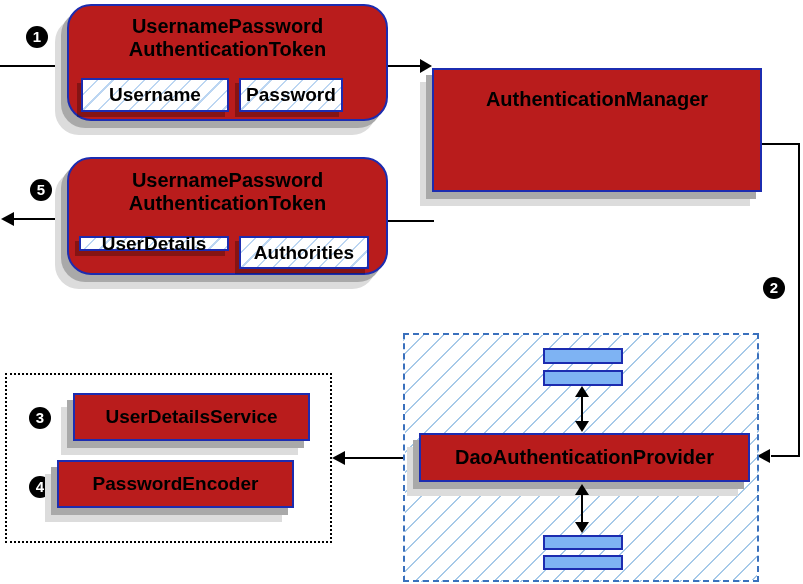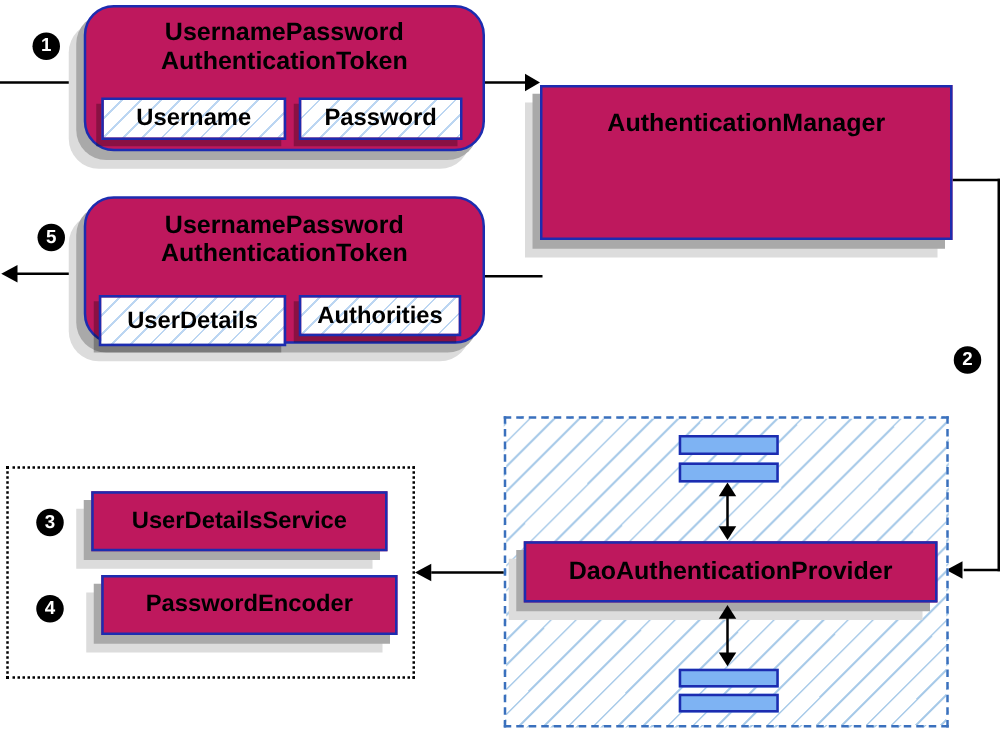--- a/index.html
+++ b/index.html
@@ -11,21 +11,21 @@
     overflow: hidden;
     font-family: "Liberation Sans", "DejaVu Sans", sans-serif;
     font-weight: bold;
     color: #000000;
   }
   .abs { position: absolute; }
 
   
   .node {
     position: absolute;
-    background: #be185d;
+    background: #b91c1c;
     border: 2px solid #1c2cb0;
     box-sizing: border-box;
     box-shadow: -6px 7px 0 #a9a9a9, -12px 14px 0 #dcdcdc;
   }
   .rounded { border-radius: 24px; }
   .node-title { text-align: center; font-size: 20px; line-height: 23px; }
   .hatch-field {
     position: absolute;
     box-sizing: border-box;
     border: 2px solid #1c2cb0;
@@ -111,33 +111,33 @@
 
   <div class="hline" style="left:345px; top:457px; width:74px;"></div>
   <div class="tri tri-left" style="left:332px; top:451px;"></div>
 
   <div class="node rounded" style="left:67px; top:4px; width:321px; height:117px;">
     <div class="node-title" style="margin-top:9px;">
       <div>UsernamePassword</div>
       <div>AuthenticationToken</div>
     </div>
     <div class="hatch-field" style="left:12px; top:72px; width:148px; height:34px;">Username</div>
-    <div class="hatch-field" style="left:170px; top:72px; width:131px; height:34px;">Password</div>
+    <div class="hatch-field" style="left:170px; top:72px; width:104px; height:34px;">Password</div>
   </div>
 
   <div class="node" style="left:432px; top:68px; width:330px; height:124px;">
     <div class="node-title" style="margin-top:18px;">AuthenticationManager</div>
   </div>
 
   <div class="node rounded" style="left:67px; top:157px; width:321px; height:118px;">
     <div class="node-title" style="margin-top:10px;">
       <div>UsernamePassword</div>
       <div>AuthenticationToken</div>
     </div>
-    <div class="hatch-field" style="left:10px; top:77px; width:150px; height:41px;">UserDetails</div>
+    <div class="hatch-field" style="left:10px; top:77px; width:150px; height:15px;">UserDetails</div>
     <div class="hatch-field" style="left:170px; top:77px; width:130px; height:33px;">Authorities</div>
   </div>
 
 
   <div class="dashed-group" style="left:403px; top:333px; width:356px; height:249px;"></div>
 
   <div class="bar" style="left:543px; top:348px; width:80px; height:16px;"></div>
   <div class="bar" style="left:543px; top:370px; width:80px; height:16px;"></div>
 
   <div class="tri tri-up" style="left:575px; top:386px;"></div>
@@ -150,15 +150,15 @@
   <div class="vline" style="left:581px; top:493px; height:31px;"></div>
   <div class="tri tri-down" style="left:575px; top:522px;"></div>
 
   <div class="bar" style="left:543px; top:535px; width:80px; height:15px;"></div>
   <div class="bar" style="left:543px; top:555px; width:80px; height:15px;"></div>
 
   <div class="dotted-group" style="left:5px; top:373px; width:327px; height:170px;"></div>
 
   <div class="node fill-center" style="left:73px; top:393px; width:237px; height:48px; font-size:19px;">UserDetailsService</div>
 
-  <div class="node fill-center" style="left:81px; top:460px; width:237px; height:48px; font-size:19px;">PasswordEncoder</div>
+  <div class="node fill-center" style="left:57px; top:460px; width:237px; height:48px; font-size:19px;">PasswordEncoder</div>
 
 </div>
 
 </body></html>

